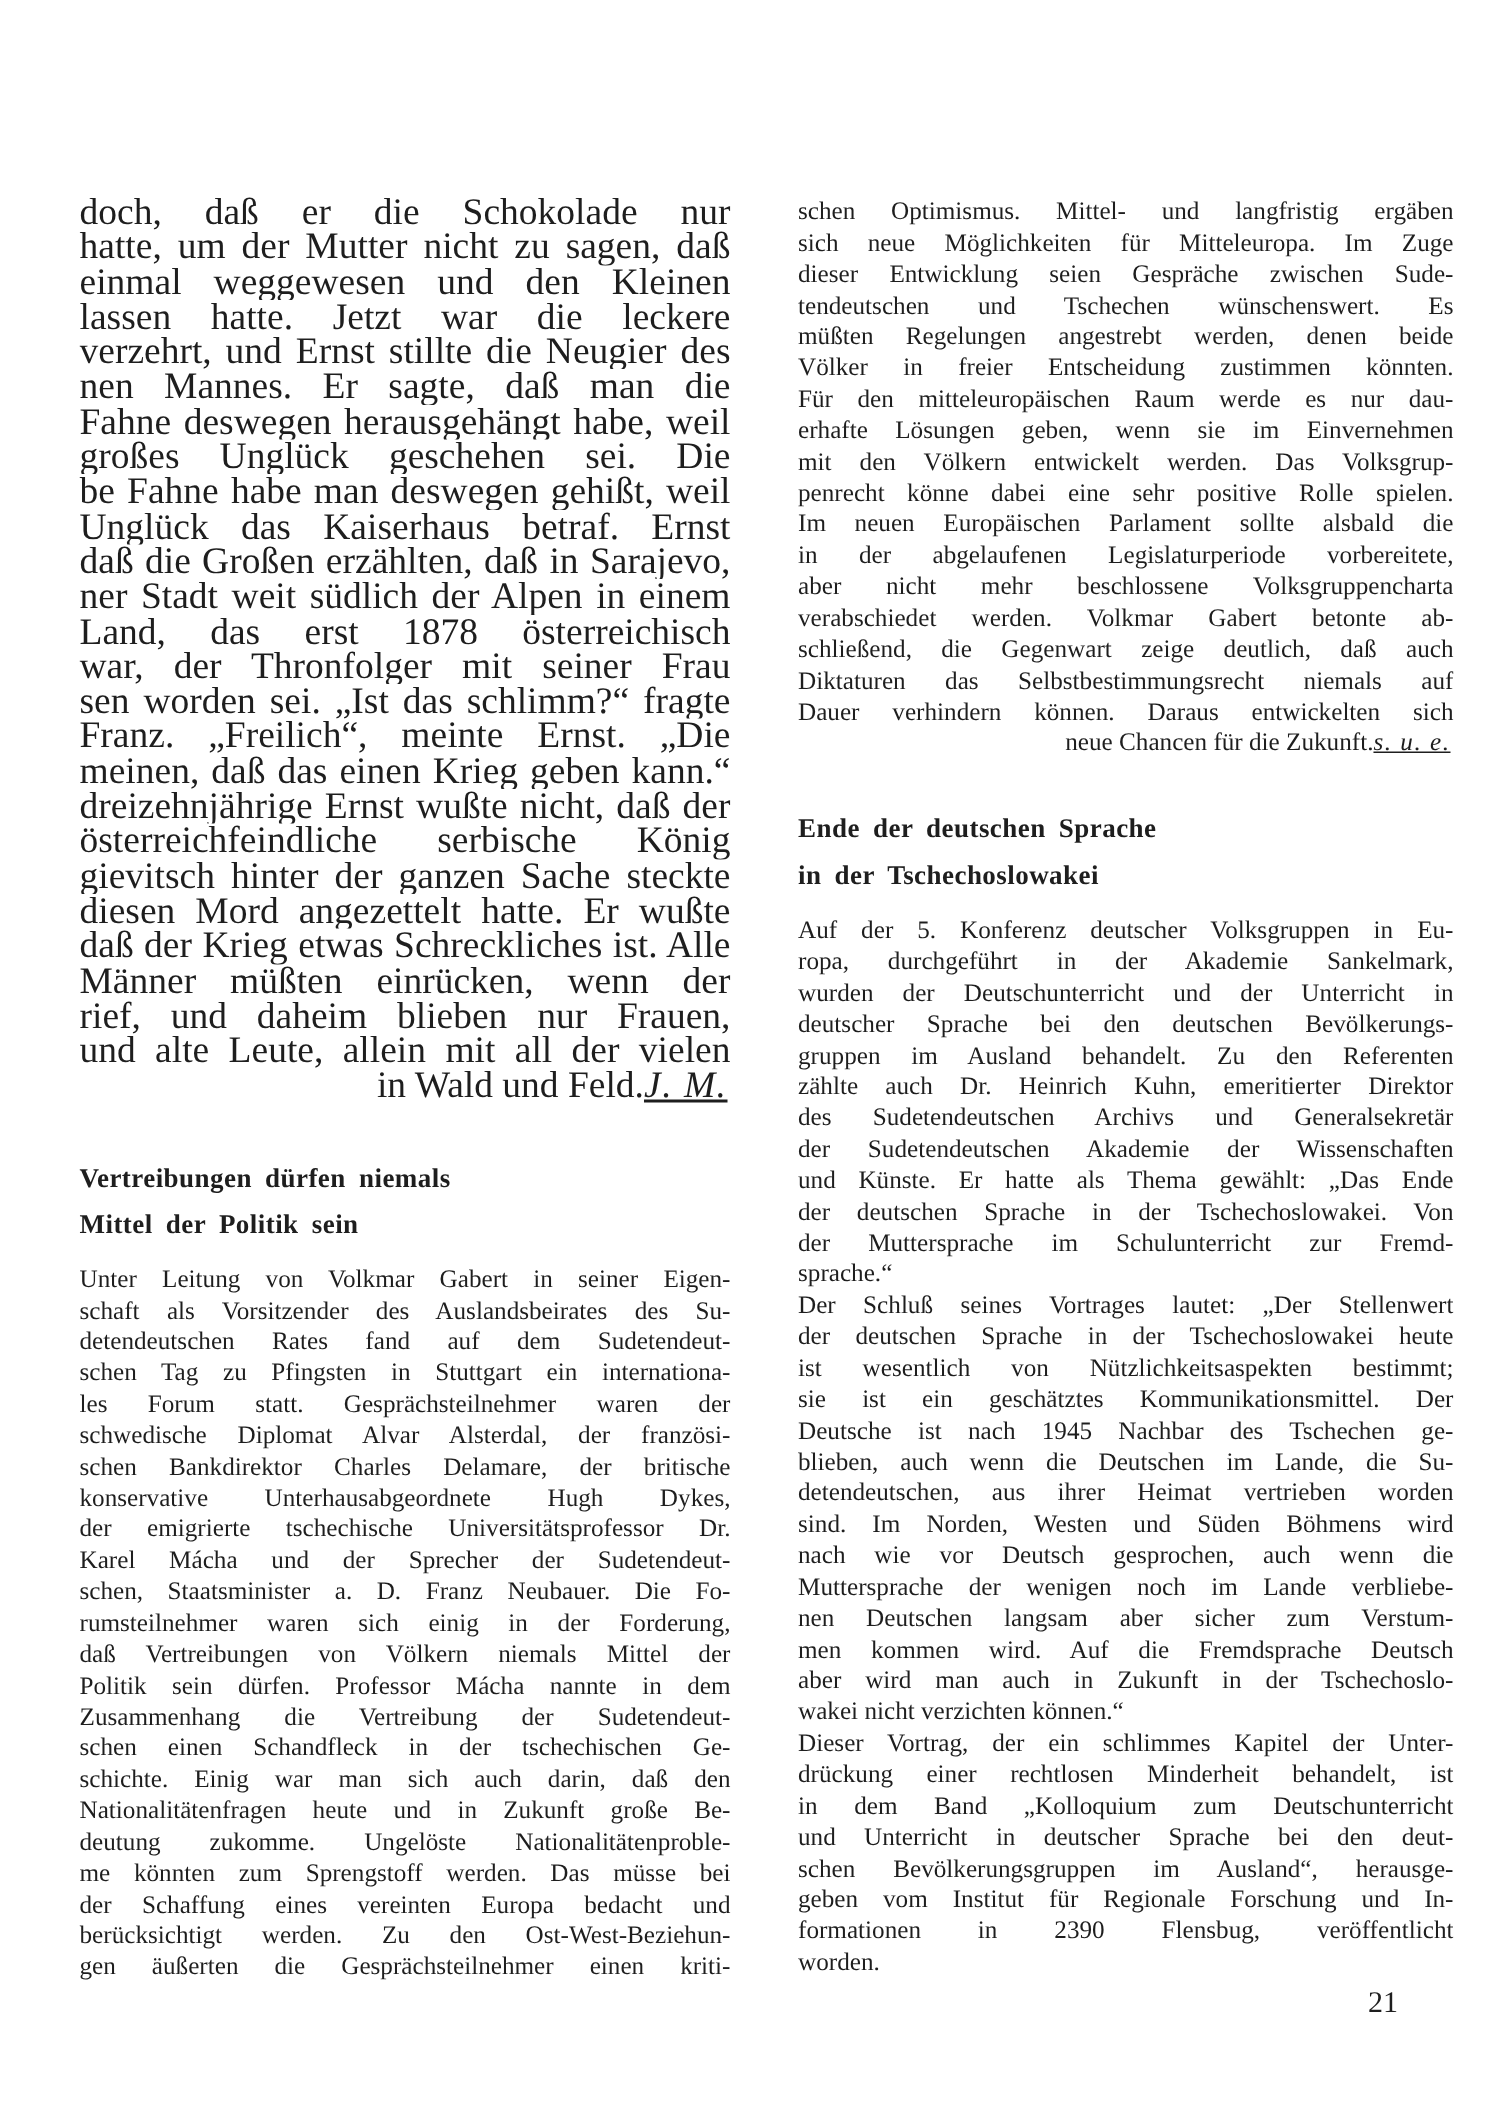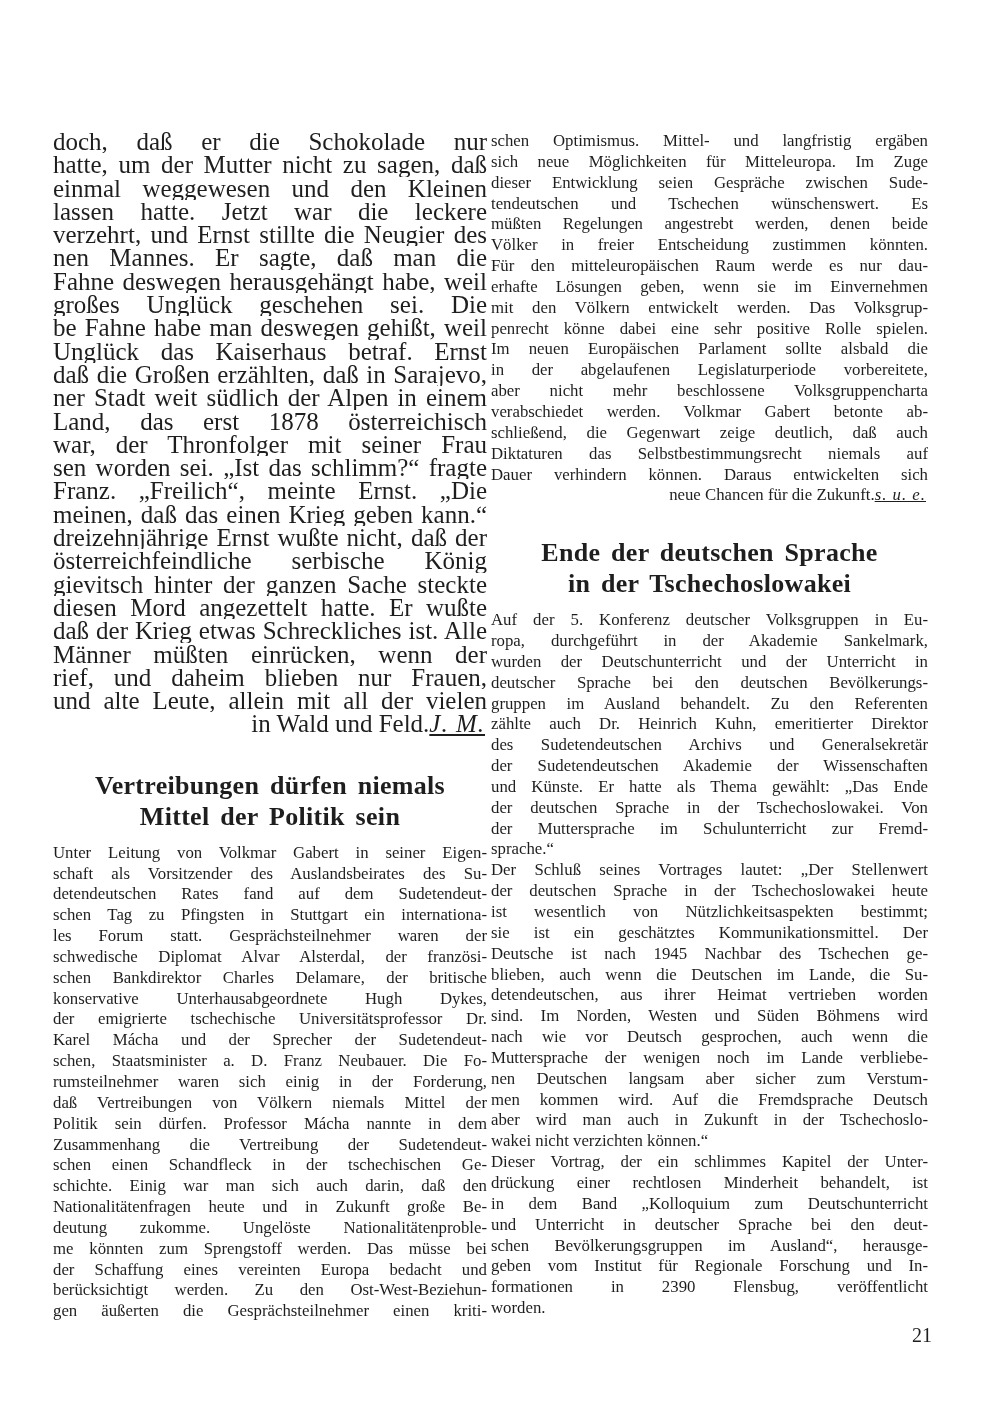--- a/index.html
+++ b/index.html
@@ -6,21 +6,21 @@
   body{
     width:1000px;height:1413px;
     background:#ffffff;
     position:relative;
     font-family:"Liberation Serif","DejaVu Serif",serif;
     color:#1e1e1e;
     overflow:hidden;
   }
   .column{position:absolute;}
   .col-left{left:53px;top:130px;width:434px;}
-  .col-right{left:491px;top:131px;width:437px;}
+  .col-right{left:532px;top:131px;width:437px;}
 
   
   .story{font-size:25px;--lh:23.3px;}
   .small{font-size:16.8px;--lh:20.85px;}
 
   
   .jl{
     text-align:justify;
     height:var(--lh);
     line-height:var(--lh);
@@ -40,22 +40,22 @@
     display:flex;
     justify-content:flex-end;
     height:var(--lh);
     line-height:var(--lh);
     overflow:hidden;
   }
   .sig{font-style:italic;padding-right:2px;letter-spacing:1px;text-decoration:underline;}
 
   .headline{
     font-weight:bold;
-    text-align:center;
-    font-size:26px;
+    text-align:left;
+    font-size:18px;
     line-height:31px;
     word-spacing:4px;
     letter-spacing:0.3px;
   }
   .headline-1{margin-top:34px;margin-bottom:11px;}
   .headline-2{margin-top:31px;margin-bottom:11px;}
 
   .page-number{
     position:absolute;
     left:495px;top:1324px;width:437px;

